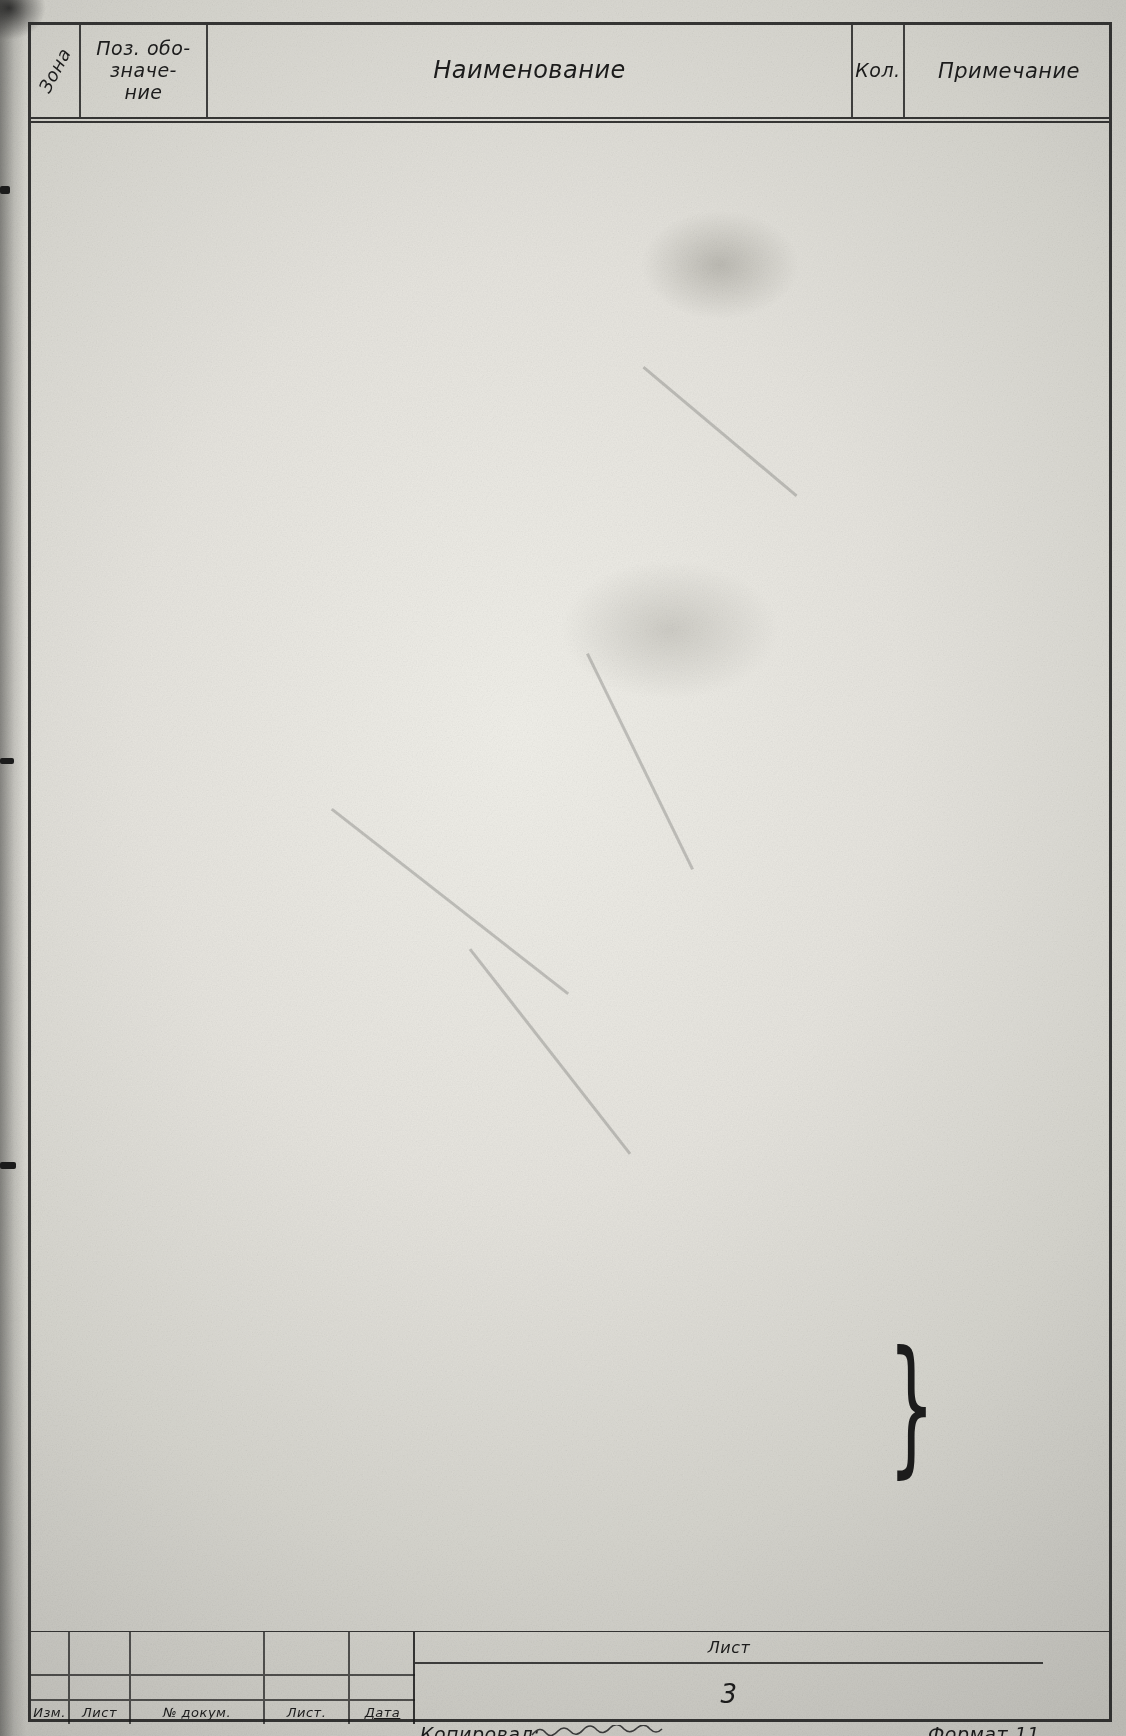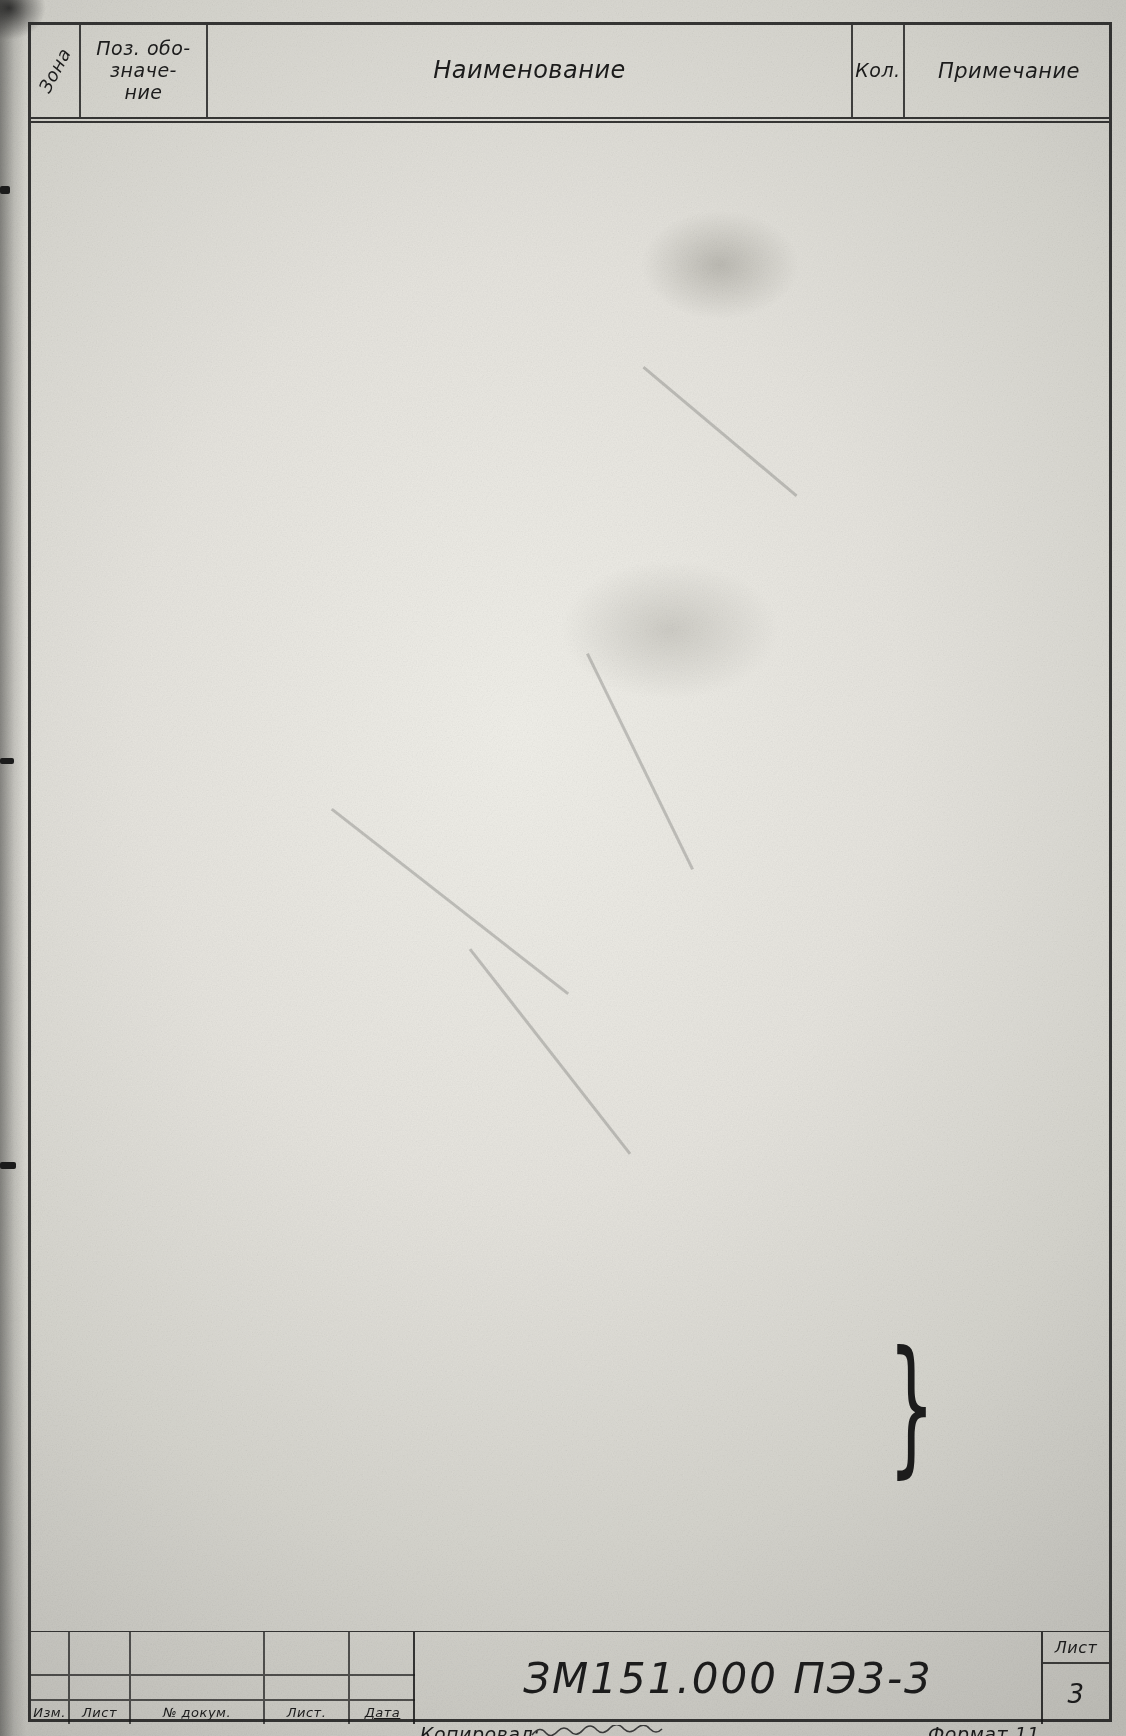--- a/index.html
+++ b/index.html
@@ -104,21 +104,20 @@
           <div></div>
           <div></div>
           <div></div>
           <div></div>
         <div class="hw">Изм.</div>
         <div class="hw">Лист</div>
         <div class="hw">№ докум.</div>
         <div class="hw">Лист.</div>
         <div class="hw">Дата</div>
       </div>
-      <div class="doc-cell hw">ЗМ151.000 ПЭ3-3</div>
       <div class="sheetcol">
         <div class="lbl hw">Лист</div>
         <div class="num hw">3</div>
       </div>
     </div>
   </div>
 
   <div class="brace" style="left:888px;top:1332px;">}</div>
 
   <div class="below hw">

